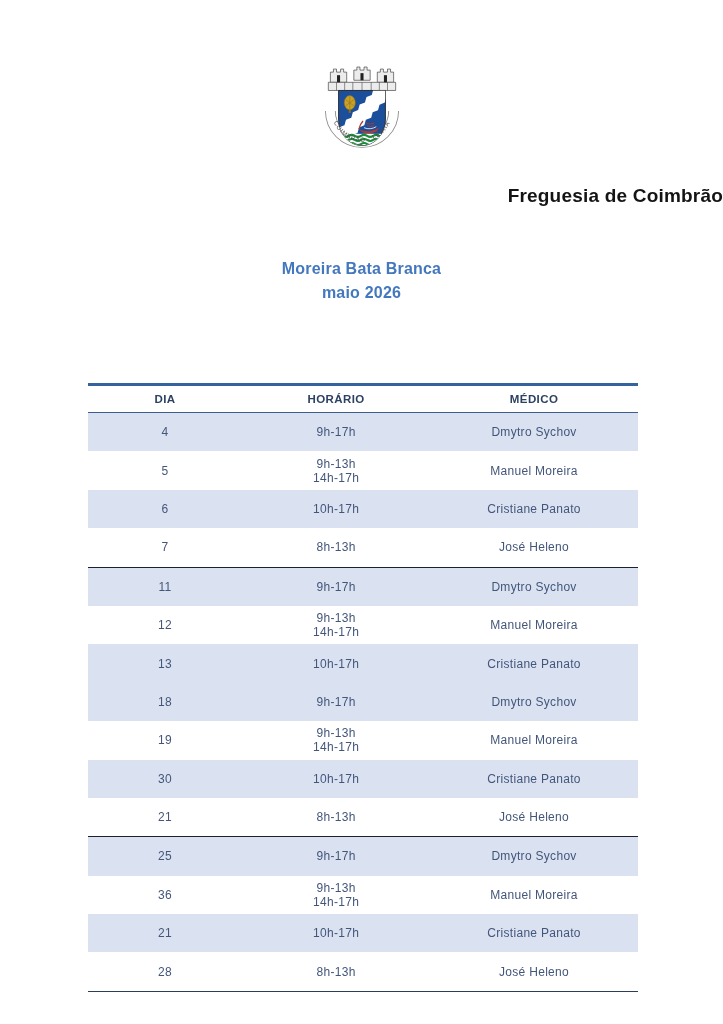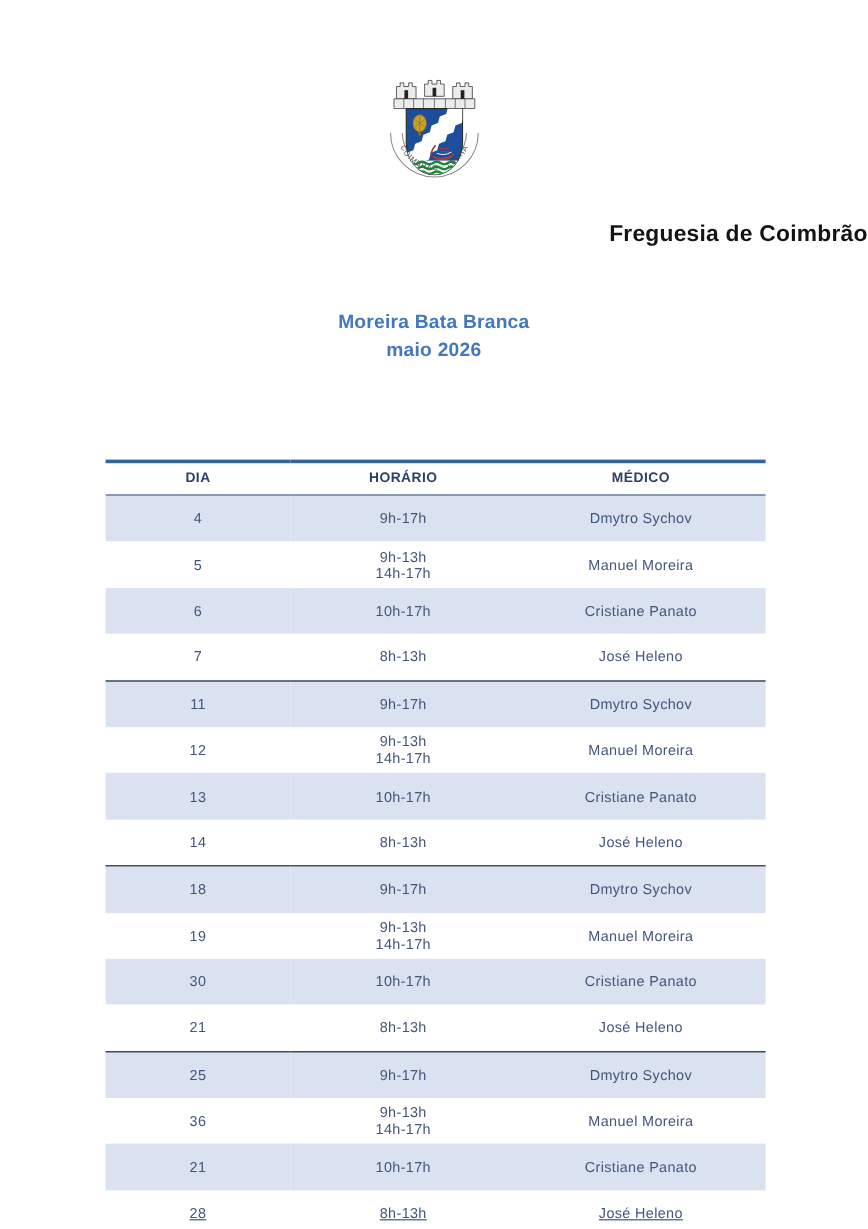--- a/index.html
+++ b/index.html
@@ -59,21 +59,21 @@
   tbody td{
     height:38.4px;
     font-size:12px;
     color:var(--cell-text);
     text-align:center;vertical-align:middle;
     padding:0;letter-spacing:0.3px;
     line-height:14px;
   }
   tr.shaded td{background:var(--row-shade);}
   tr.group-end td{border-bottom:1.6px solid var(--group-separator);}
-  tr.table-end td{border-bottom:1.6px solid var(--bottom-border);text-decoration:underline;}
+  tr.table-end td{border-bottom:1.6px solid var(--bottom-border);}
 </style>
 </head>
 <body>
 
 <div class="page">
 
   <div class="logo">
     <svg width="88" height="102" viewBox="0 0 86 100">
       <defs>
         <clipPath id="shieldClip">
@@ -202,27 +202,20 @@
             </td>
             <td>Manuel Moreira</td>
           </tr>
           <tr class="shaded">
             <td>13</td>
             <td>
               <div>10h-17h</div>
             </td>
             <td>Cristiane Panato</td>
           </tr>
-          <tr class="group-end">
-            <td>14</td>
-            <td>
-              <div>8h-13h</div>
-            </td>
-            <td>José Heleno</td>
-          </tr>
           <tr class="shaded">
             <td>18</td>
             <td>
               <div>9h-17h</div>
             </td>
             <td>Dmytro Sychov</td>
           </tr>
           <tr class="">
             <td>19</td>
             <td>

